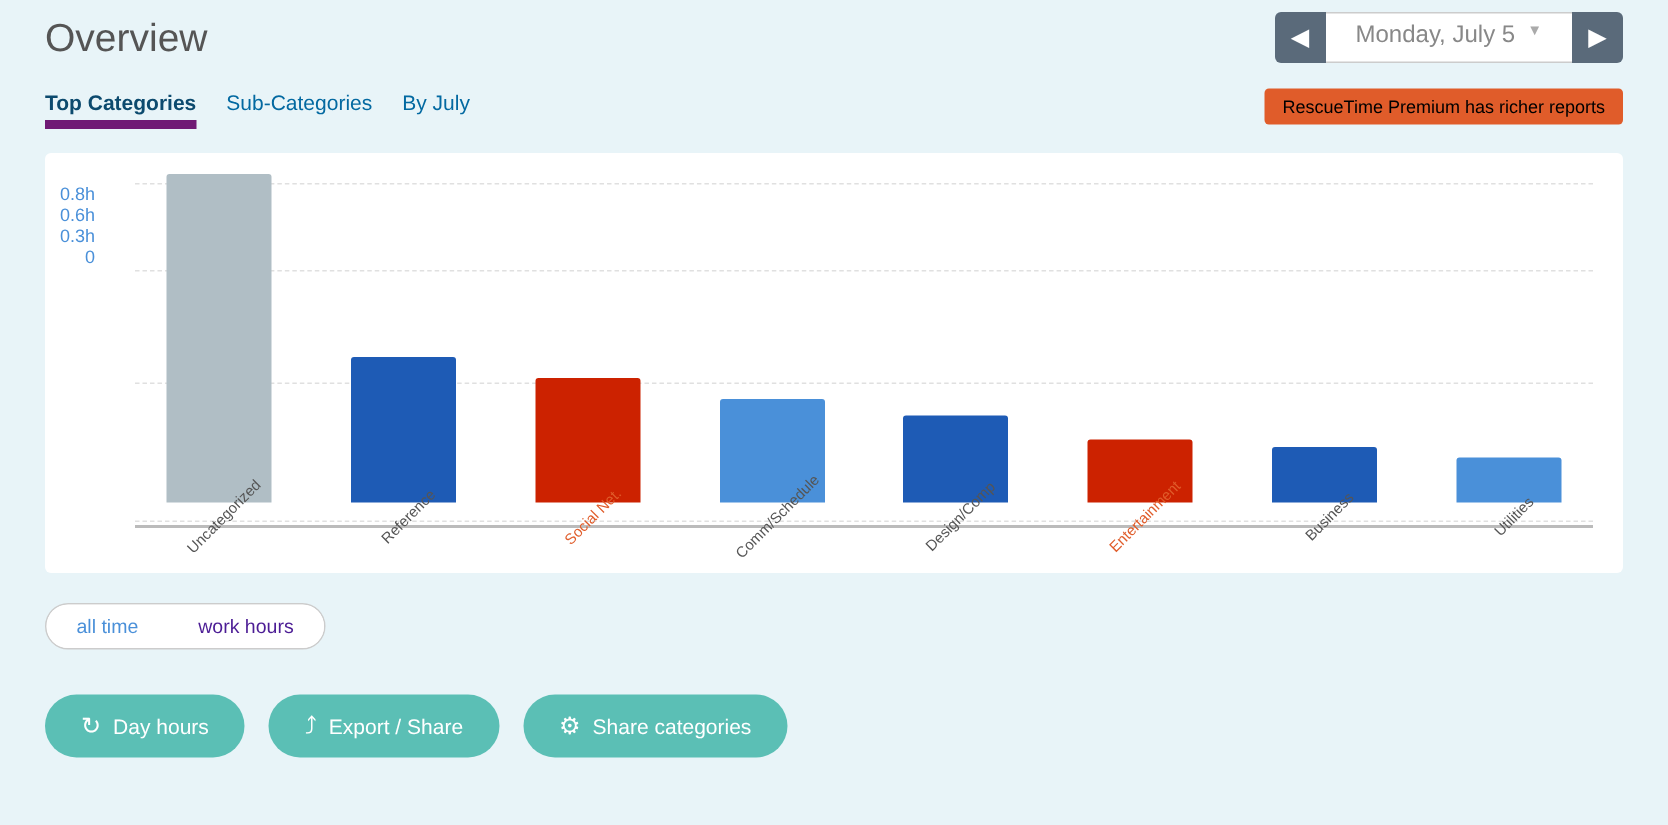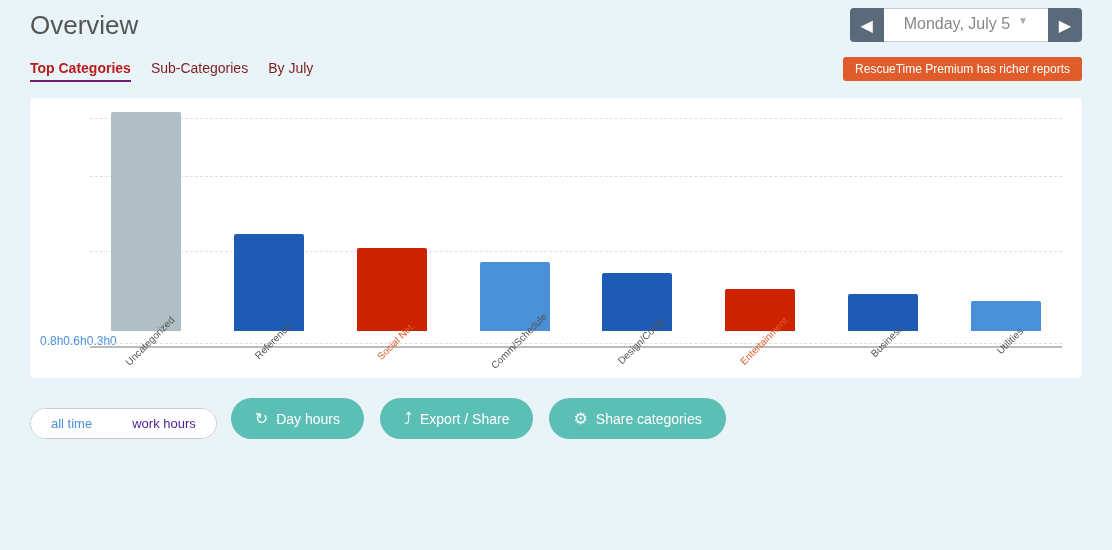--- a/index.html
+++ b/index.html
@@ -67,52 +67,52 @@
       align-items: center;
       justify-content: space-between;
       margin-bottom: 16px;
     }
     .tabs {
       display: flex;
       gap: 20px;
     }
     .tab {
       font-size: 14px;
-      color: #7f1d1d;
+      color: #0369a1;
       cursor: pointer;
       padding: 4px 0;
       text-decoration: none;
     }
     .tab.active {
-      color: #b91c1c;
+      color: #0c4a6e;
       font-weight: bold;
-      border-bottom: 2px solid #701a75;
+      border-bottom: 6px solid #701a75;
     }
     .premium-badge {
       background: #e05c2a;
-      color: #ffffff;
+      color: #000000;
       font-size: 12px;
       padding: 5px 12px;
       border-radius: 3px;
     }
     .chart-area {
       background: white;
       border-radius: 4px;
       padding: 20px 20px 10px 60px;
       height: 280px;
       position: relative;
       margin-bottom: 20px;
     }
     .y-axis-labels {
       position: absolute;
       left: 10px;
       top: 20px;
       height: 230px;
       display: flex;
-      flex-direction: row;
+      flex-direction: column;
       justify-content: flex-start;
       align-items: flex-end;
     }
     .y-label {
       font-size: 12px;
       color: #4a90d9;
     }
     .grid-lines {
       position: absolute;
       top: 0;
@@ -160,22 +160,23 @@
     .bar-label.red { color: #e05c2a; }
     .baseline {
       position: absolute;
       bottom: 0;
       left: 0;
       right: 0;
       border-top: 2px solid #bbb;
     }
     .bottom-controls {
       display: flex;
-      align-items: flex-end;
-      gap: 14px;
+      flex-direction: column;
+      align-items: flex-start;
+      gap: 30px;
     }
     .toggle-row {
       display: flex;
       gap: 0;
       border: 1px solid #ccc;
       border-radius: 20px;
       overflow: hidden;
       background: white;
     }
     .toggle-btn {

